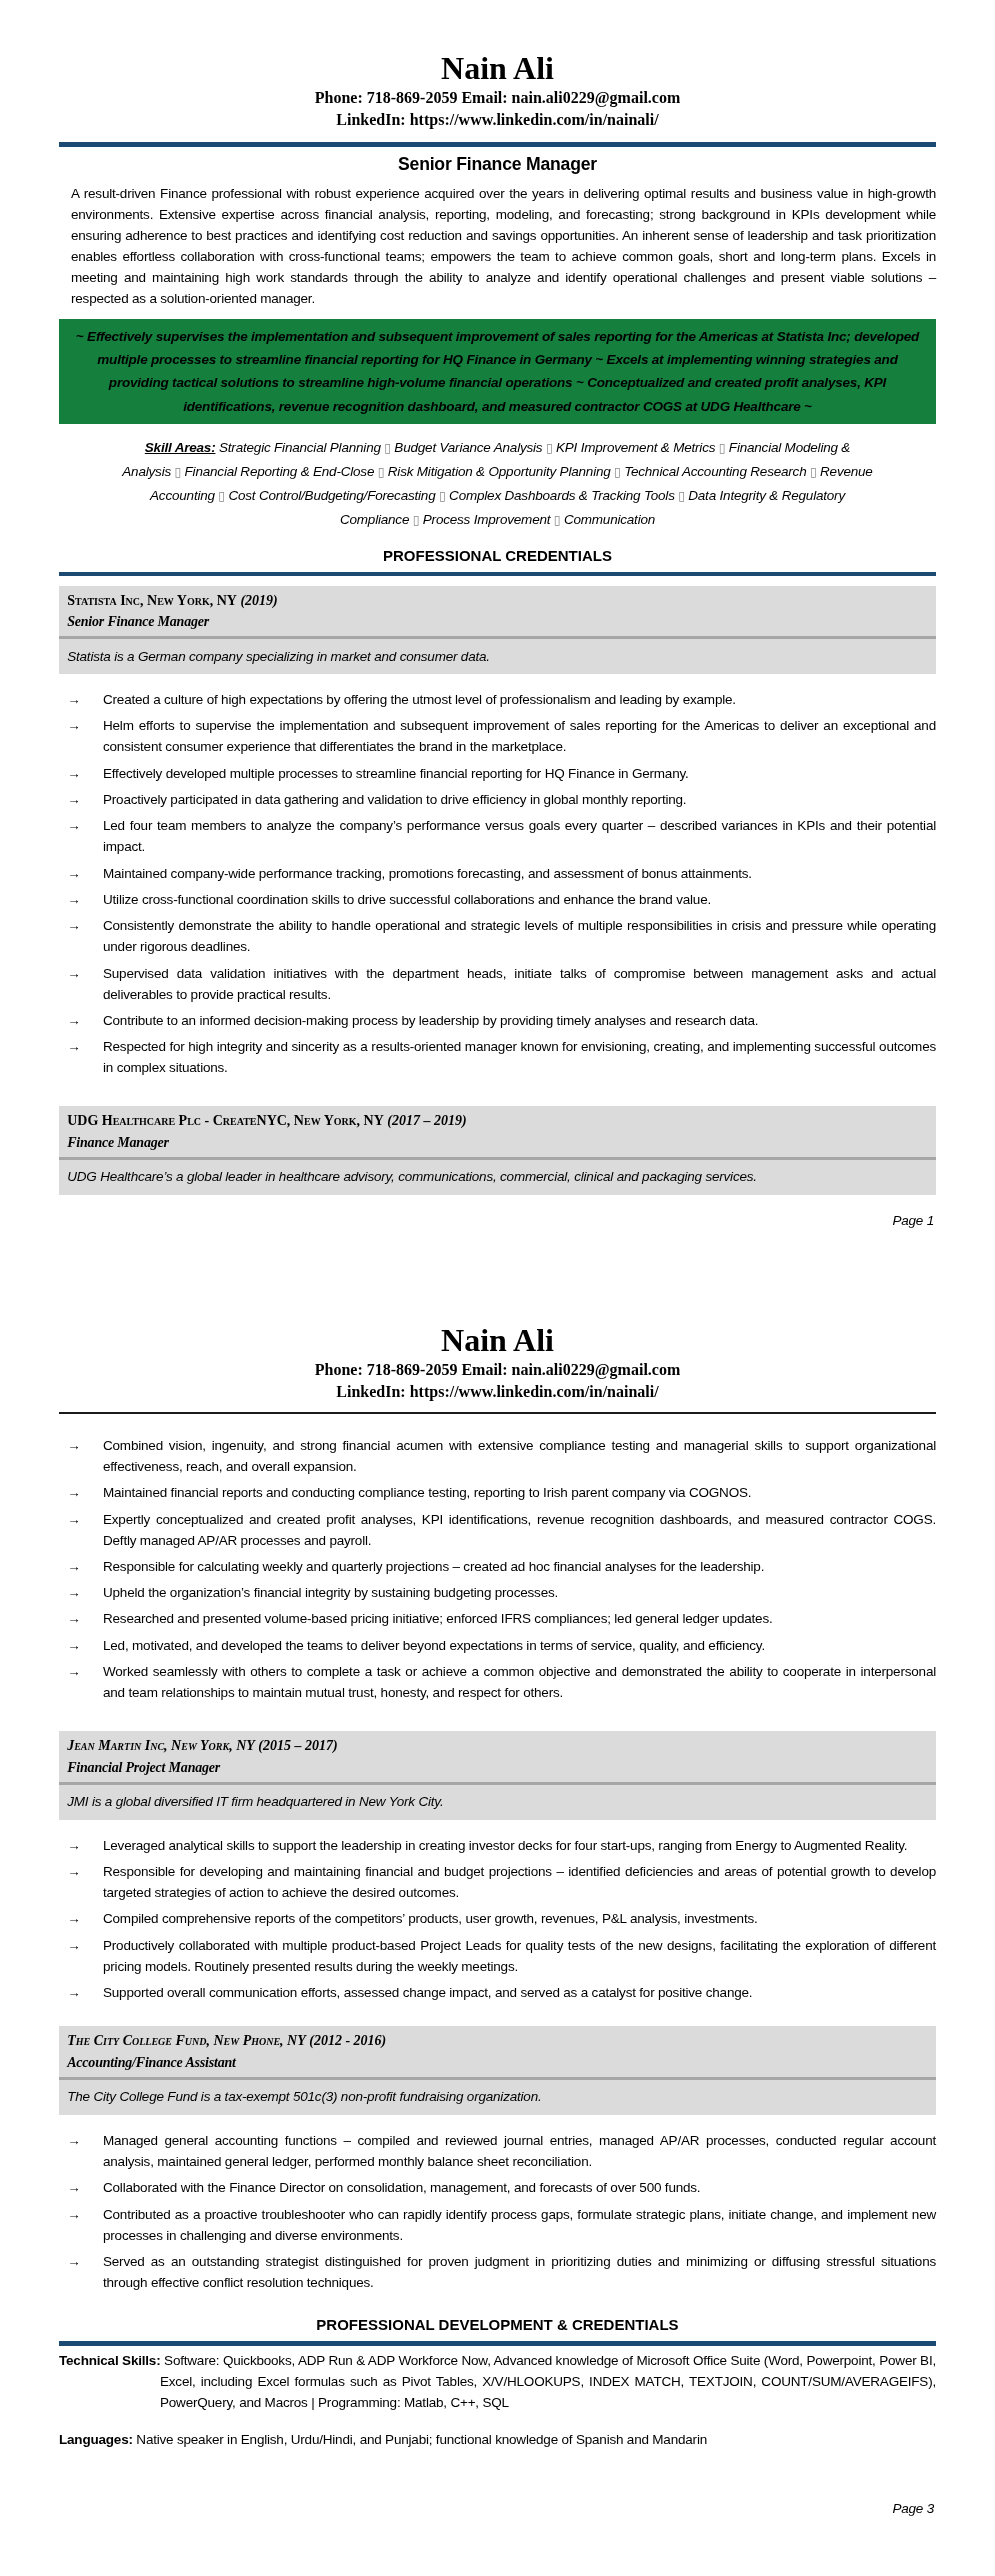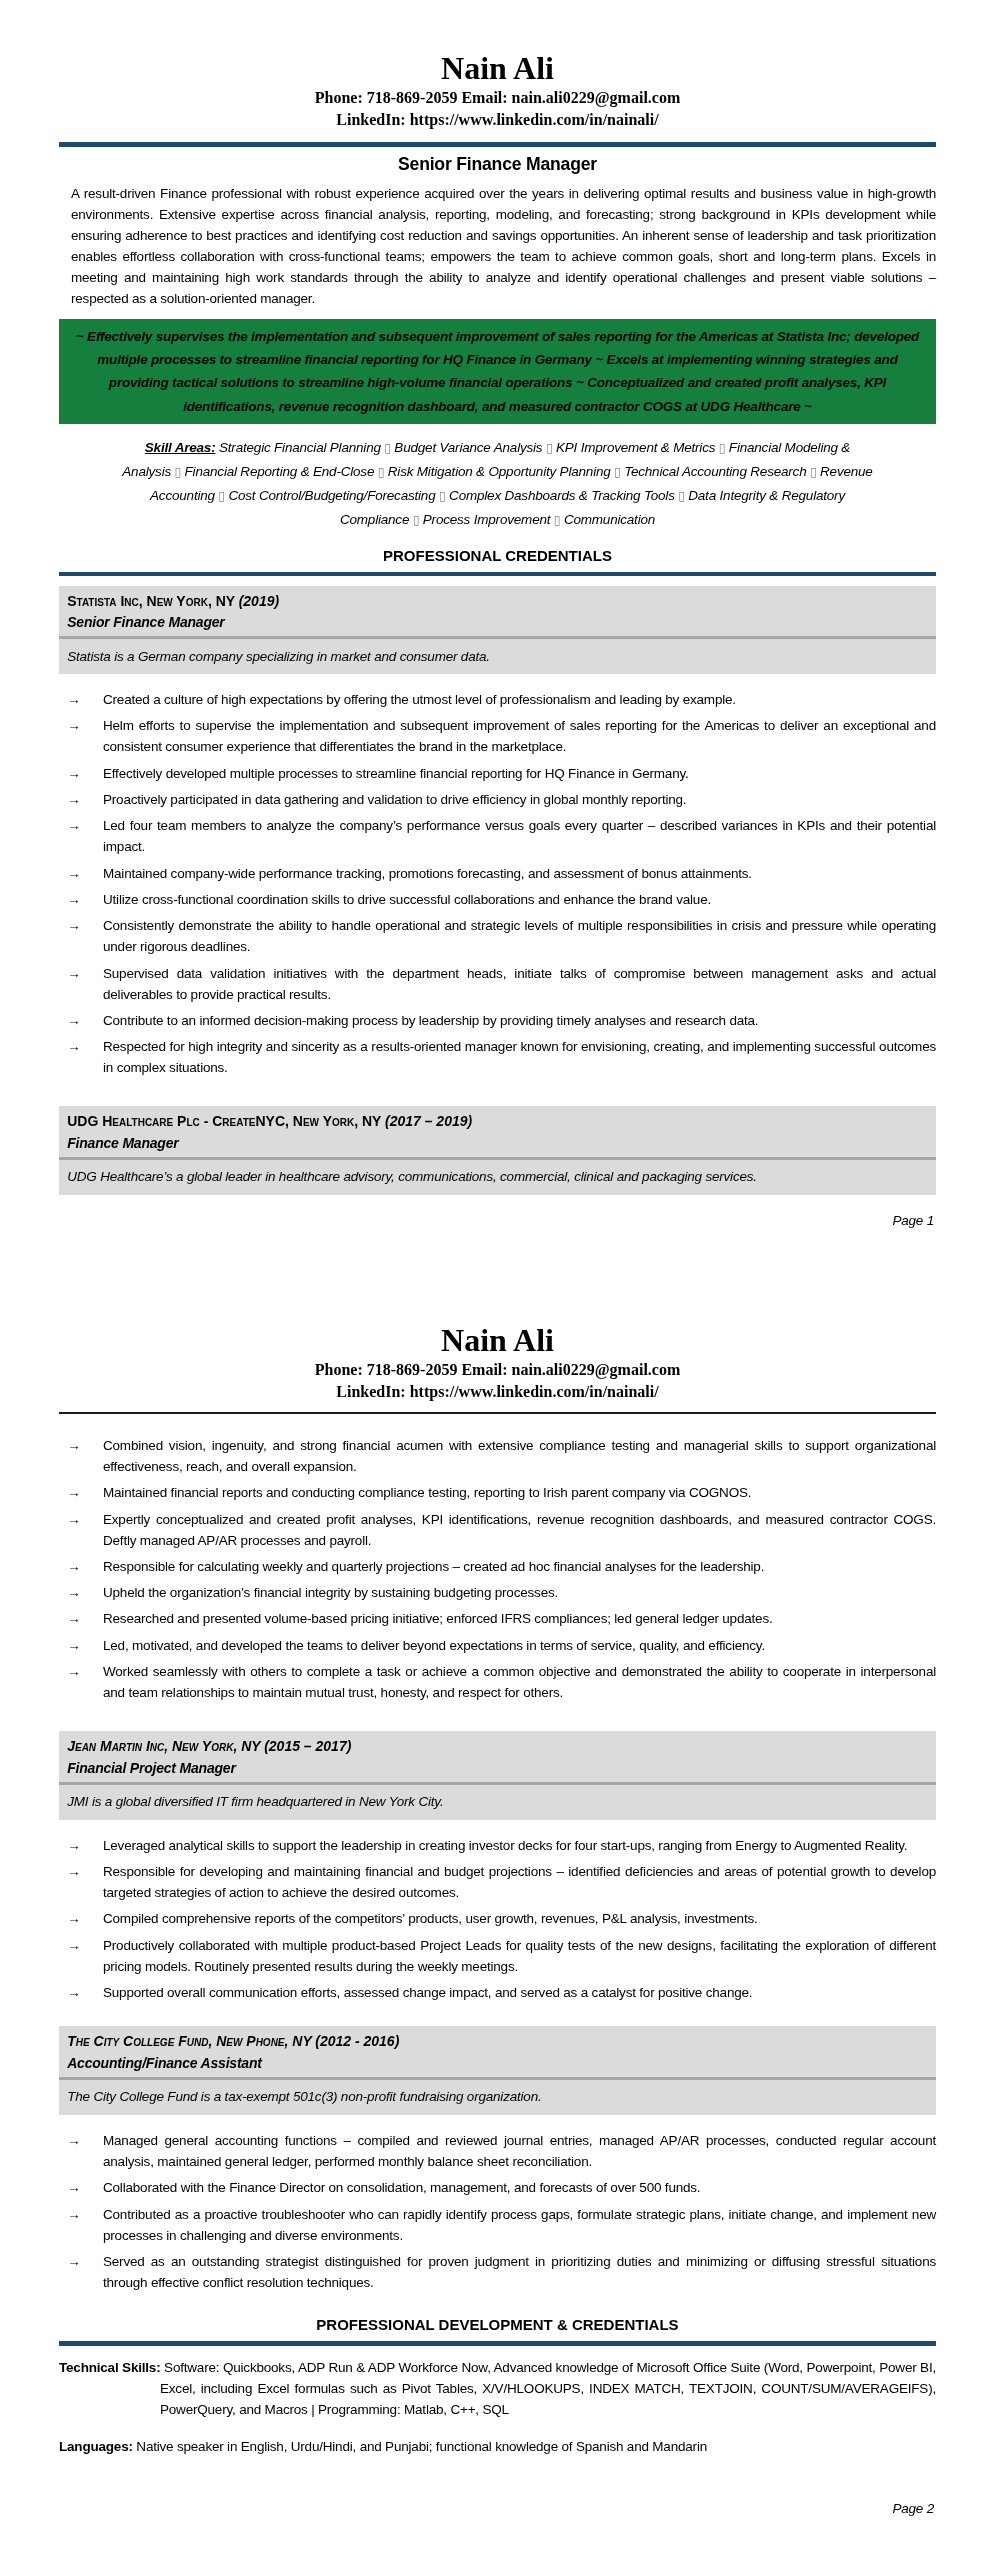--- a/index.html
+++ b/index.html
@@ -51,21 +51,21 @@
 
   .skills { margin:11.7px 28px 0; text-align:center; font-style:italic; line-height:23px; }
   .skills .label { font-weight:bold; text-decoration:underline; }
   .skill-item { white-space:normal; }
   .skill-sep { font-style:normal; color:#8a8a8a; padding:0 3.5px; font-size:12.3px; }
   .skill-item:last-child .skill-sep { display:none; }
 
   .section-heading { margin-top:15px; text-align:center; font-weight:bold; font-size:15px; letter-spacing:0; }
 
   .job-block { background:#dbdbdb; margin-top:9.4px; }
-  .job-block .inner { padding:7px 8.2px 5.9px; }
+  .job-block .inner { padding:7px 8.2px 5.9px;font-family:Liberation Serif, serif; }
   .company { font-weight:bold; font-size:14px; font-variant:small-caps; letter-spacing:0; }
   .company .year { font-style:italic; font-variant:normal; margin-left:3.5px; }
   .job-title { font-weight:bold; font-style:italic; font-size:14px; margin-top:5.9px; }
   .job-divider { height:2.9px; background:#a6a6a6; }
   .job-desc { font-style:italic; padding:6.4px 8.2px 7.6px; }
   .job-block.italic-co .company { font-style:italic; }
 
   .bullets { list-style:none; margin:15px 0 0; padding:0; }
   .bullets li {
     position:relative;
@@ -74,21 +74,21 @@
     text-align:justify;
   }
   .bullets .arrow { position:absolute; left:8.2px; top:0; font-weight:normal; }
 
   .gap-lg { margin-top:28px; }
   .gap-md { margin-top:23.4px; }
 
   .degree { margin-top:13px; font-weight:bold; font-size:14px; }
 
   .hang {
-    margin-top:11px;
+    margin-top:4px;
     padding-left:101px; text-indent:-101px;
     text-align:justify;
   }
   .hang .lbl { font-weight:bold; }
   .languages { margin-top:16.4px; }
 
   .page-footer {
     position:absolute; right:61px; bottom:60px;
     font-style:italic; font-size:13.5px;
   }
@@ -215,15 +215,15 @@
   <div class="body-text hang">
     <span class="lbl">Technical Skills:</span>
     <span>Software: Quickbooks, ADP Run &amp; ADP Workforce Now, Advanced knowledge of Microsoft Office Suite (Word, Powerpoint, Power BI, Excel, including Excel formulas such as Pivot Tables, X/V/HLOOKUPS, INDEX MATCH, TEXTJOIN, COUNT/SUM/AVERAGEIFS), PowerQuery, and Macros | Programming: Matlab, C++, SQL</span>
   </div>
 
   <div class="body-text hang languages">
     <span class="lbl">Languages:</span>
     <span>Native speaker in English, Urdu/Hindi, and Punjabi; functional knowledge of Spanish and Mandarin</span>
   </div>
 
-  <div class="page-footer">Page 2</div>
+  <div class="page-footer">Page 3</div>
 </div>
 
 
 </body></html>

